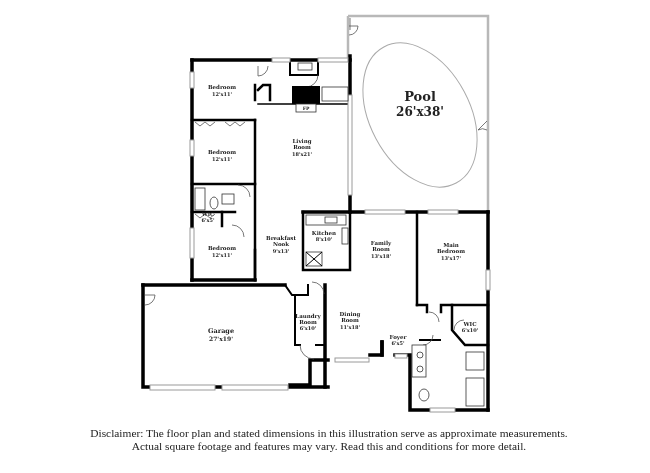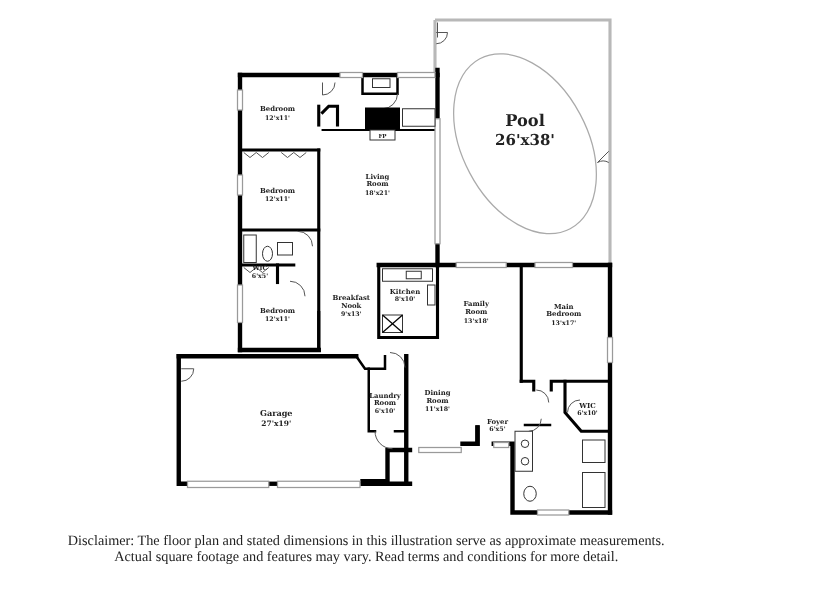--- a/index.html
+++ b/index.html
@@ -1,20 +1,20 @@
 <!DOCTYPE html>
 <html><head>
 <meta charset="utf-8">
 <style>
   html, body { margin: 0; padding: 0; background: #ffffff; }
   body { width: 650px; height: 473px; position: relative; overflow: hidden; font-family: "DejaVu Serif", "Liberation Serif", serif; }
   #plan { position: absolute; left: 0; top: 0; width: 650px; height: 473px; }
   .room-label { font-family: "DejaVu Serif", "Liberation Serif", serif; font-weight: bold; fill: #222; text-anchor: middle; }
   .dim { font-family: "DejaVu Serif", "Liberation Serif", serif; font-weight: bold; fill: #222; text-anchor: middle; }
-  .disclaimer { position: absolute; left: 0; width: 586px; text-align: center; font-family: "Liberation Serif", "DejaVu Serif", serif; font-size: 11.4px; color: #222; line-height: 13px; }
+  .disclaimer { position: absolute; left: 0; width: 586px; text-align: center; font-family: "Liberation Serif", "DejaVu Serif", serif; font-size: 11.4px; color: #222; line-height: 13px; padding-left: 36px; }
   .wall { stroke: #000; stroke-width: 3.5; fill: none; stroke-linecap: square; }
   .thin { stroke: #000; stroke-width: 1; fill: none; }
   .grey { stroke: #b8b8b8; stroke-width: 2.5; fill: none; }
   .win { stroke: #9a9a9a; stroke-width: 1; fill: #fff; }
   .door { stroke: #555; stroke-width: 0.8; fill: none; }
   .fixture { stroke: #333; stroke-width: 0.8; fill: #fff; }
 </style>
 </head>
 <body>
 
@@ -207,14 +207,14 @@
     <g>
       <text class="room-label" x="470" y="326" font-size="5.5">WIC</text>
       <text class="dim" x="470" y="332" font-size="5">6'x10'</text>
     </g>
     <text class="room-label" x="306" y="110" font-size="4.5">FP</text>
   </g>
 </svg>
 
 <div class="disclaimer" style="top:427px;">
   <div>Disclaimer: The floor plan and stated dimensions in this illustration serve as approximate measurements.</div>
-  <div>Actual square footage and features may vary. Read terms and conditions for more detail.</div>
+  <div>Actual square footage and features may vary. Read this and conditions for more detail.</div>
 </div>
 
 </body></html>

